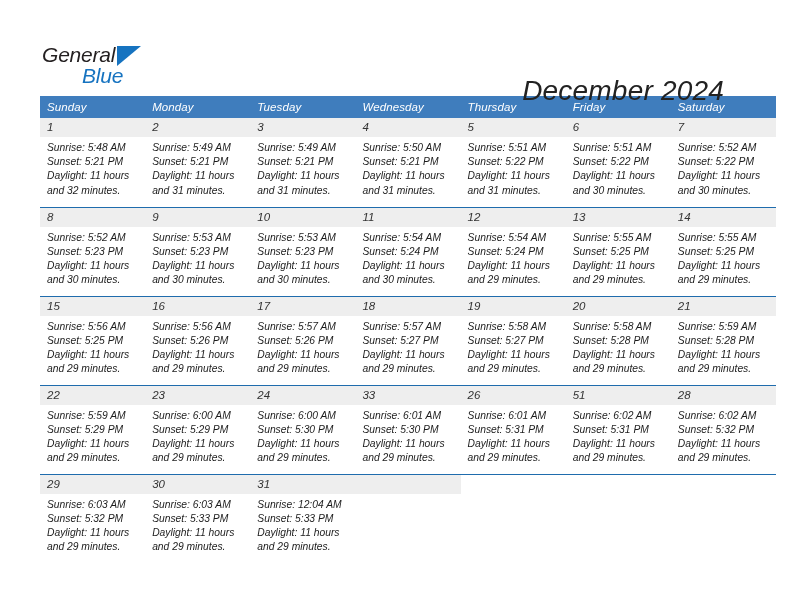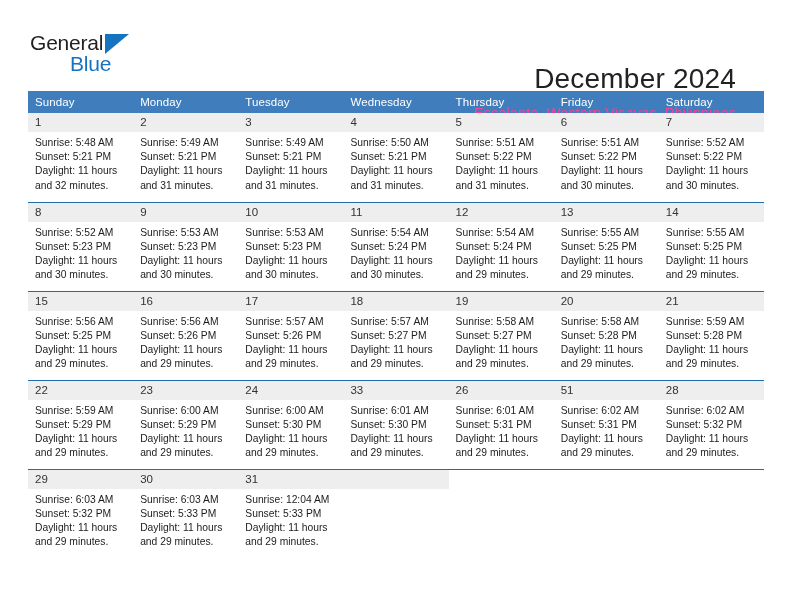--- a/index.html
+++ b/index.html
@@ -3,21 +3,21 @@
 <meta charset="utf-8">
 <style>
   * { box-sizing: border-box; margin: 0; padding: 0; }
   html, body {
     width: 792px;
     height: 612px;
     background: #ffffff;
     font-family: "Liberation Sans", sans-serif;
     overflow: hidden;
   }
-  .page { position: relative; width: 772px; height: 612px; padding: 0; }
+  .page { position: relative; width: 772px; height: 612px; padding: 12px; font-style: italic; }
 
   
   .header {
     display: flex;
     align-items: flex-start;
     justify-content: space-between;
     padding: 26px 36px 0 30px;
     height: 78px;
   }
   .logo { position: relative; width: 120px; padding-top: 6px; }
@@ -56,21 +56,21 @@
   .cal-subtitle {
     font-size: 14.5px;
     color: #ec4899;
     line-height: 22px;
     margin-top: 6px;
     letter-spacing: 0.1px;
   }
 
   
   .calendar {
-    margin: 13px 28px 0 28px;
+    margin: 6px 28px 0 28px;
     width: 736px;
     border-collapse: collapse;
     table-layout: fixed;
   }
   .calendar th {
     background: #3f7dbd;
     color: #ffffff;
     font-size: 11.5px;
     font-weight: normal;
     text-align: left;

